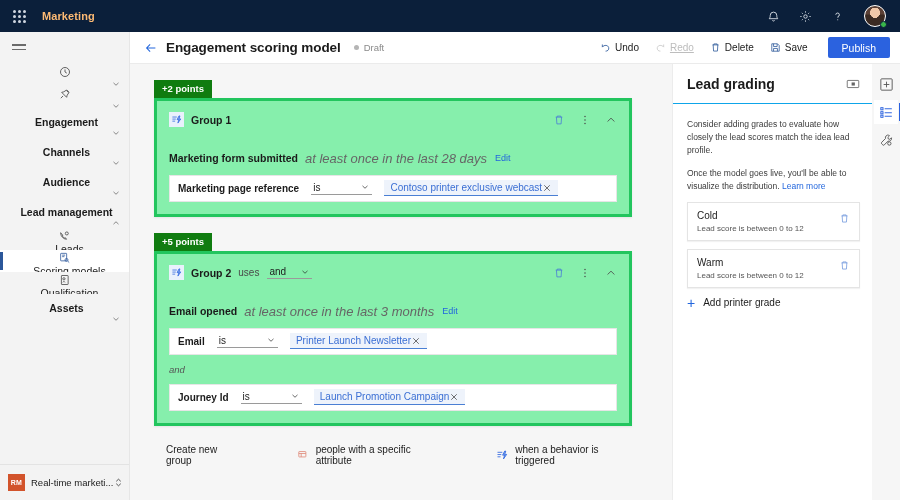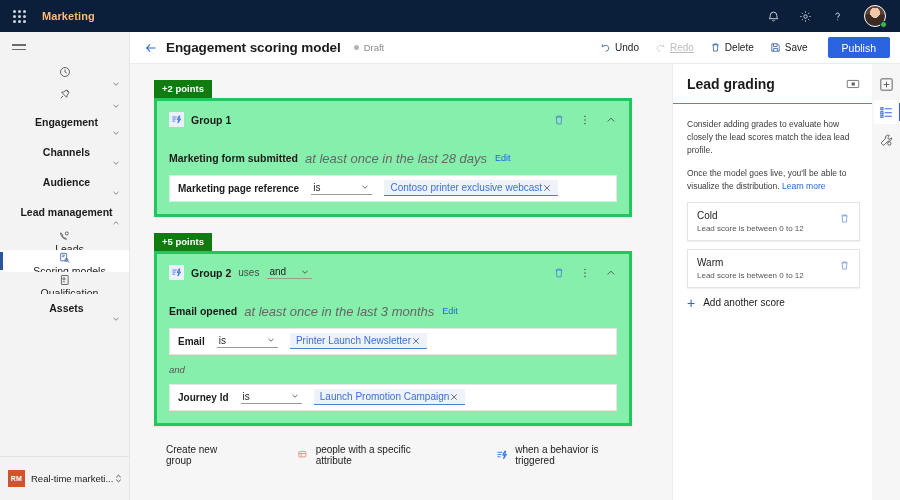--- a/index.html
+++ b/index.html
@@ -57,21 +57,21 @@
   .nav-row .chev { margin-left: auto; color: #555; display: flex; align-items: center; }
   .nav-row.header { font-weight: 700; padding-left: 12px; }
   .nav-row.header .lbl { margin-left: 0; }
   .nav-row.sub { padding-left: 12px; }
   .nav-row.active { background: #ffffff; }
   .nav-row.active::before {
     content: ""; position: absolute; left: 0; top: 2px; bottom: 2px; width: 2.5px; background: #2b579a;
   }
   .nav-gap { height: 8px; }
   .sidebar-foot {
-    border-top: 1px solid #e3e3e3; height: 44px; display: flex; align-items: center;
+    border-top: 1px solid #e3e3e3; height: 36px; display: flex; align-items: center;
     padding: 0 6px 0 8px; cursor: pointer;
   }
   .env-sq {
     width: 17px; height: 17px; background: #d2532b; color: #fff; font-size: 7px; font-weight: 700;
     display: flex; align-items: center; justify-content: center; flex: 0 0 17px; letter-spacing: .2px;
   }
   .env-name { font-size: 9.5px; color: #1b1b1b; margin-left: 6px; white-space: nowrap; overflow: hidden; }
   .env-chev { margin-left: auto; color: #333; font-size: 9px; }
 
   
@@ -660,21 +660,21 @@
               <div class="grade-del">
                 <svg width="11" height="11" viewBox="0 0 16 16" fill="none" stroke="currentColor" stroke-width="1.1">
                     <path d="M3.6 4.2h8.8M5.6 4.2V2.8h4.8v1.4M4.6 4.2l.6 9h5.6l.6-9"></path>
                   </svg>
               </div>
             </div>
 
 
             <div class="add-grade">
               <span class="plus">+</span>
-              <span class="txt">Add another score</span>
+              <span class="txt">Add printer grade</span>
             </div>
           </div>
         </div>
 
         <div class="rail">
           <div class="rail-btn">
             <svg width="15" height="15" viewBox="0 0 18 18" fill="none" stroke="currentColor" stroke-width="1.1">
                 <rect x="2.2" y="2.2" width="13.6" height="13.6" rx="1"></rect>
                 <path d="M9 5.6v6.8M5.6 9h6.8"></path>
               </svg>

